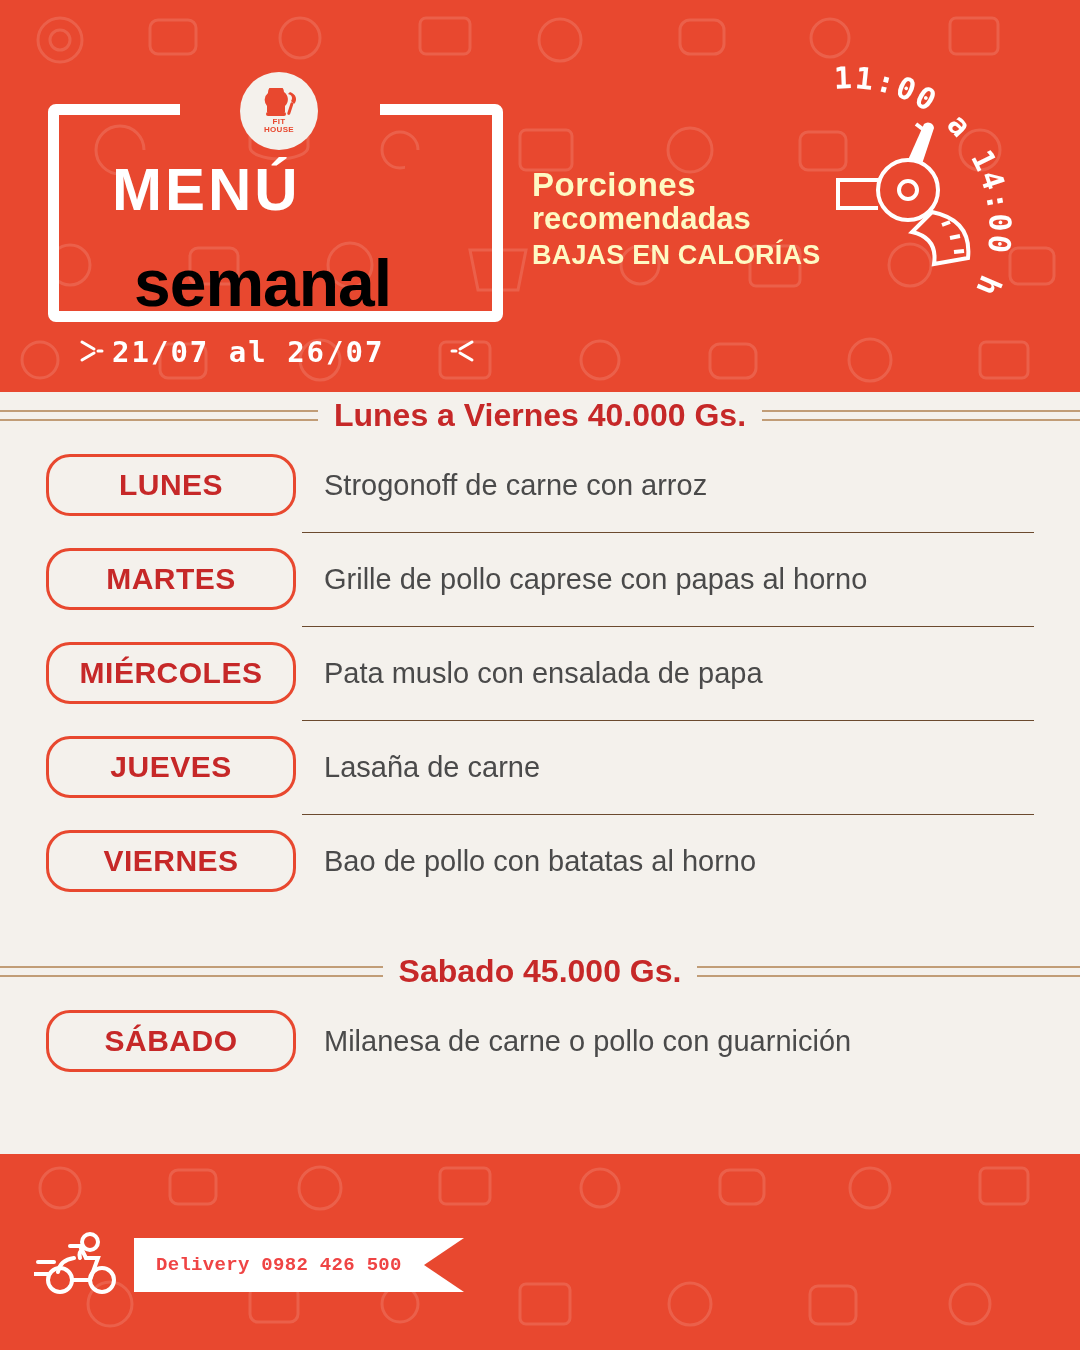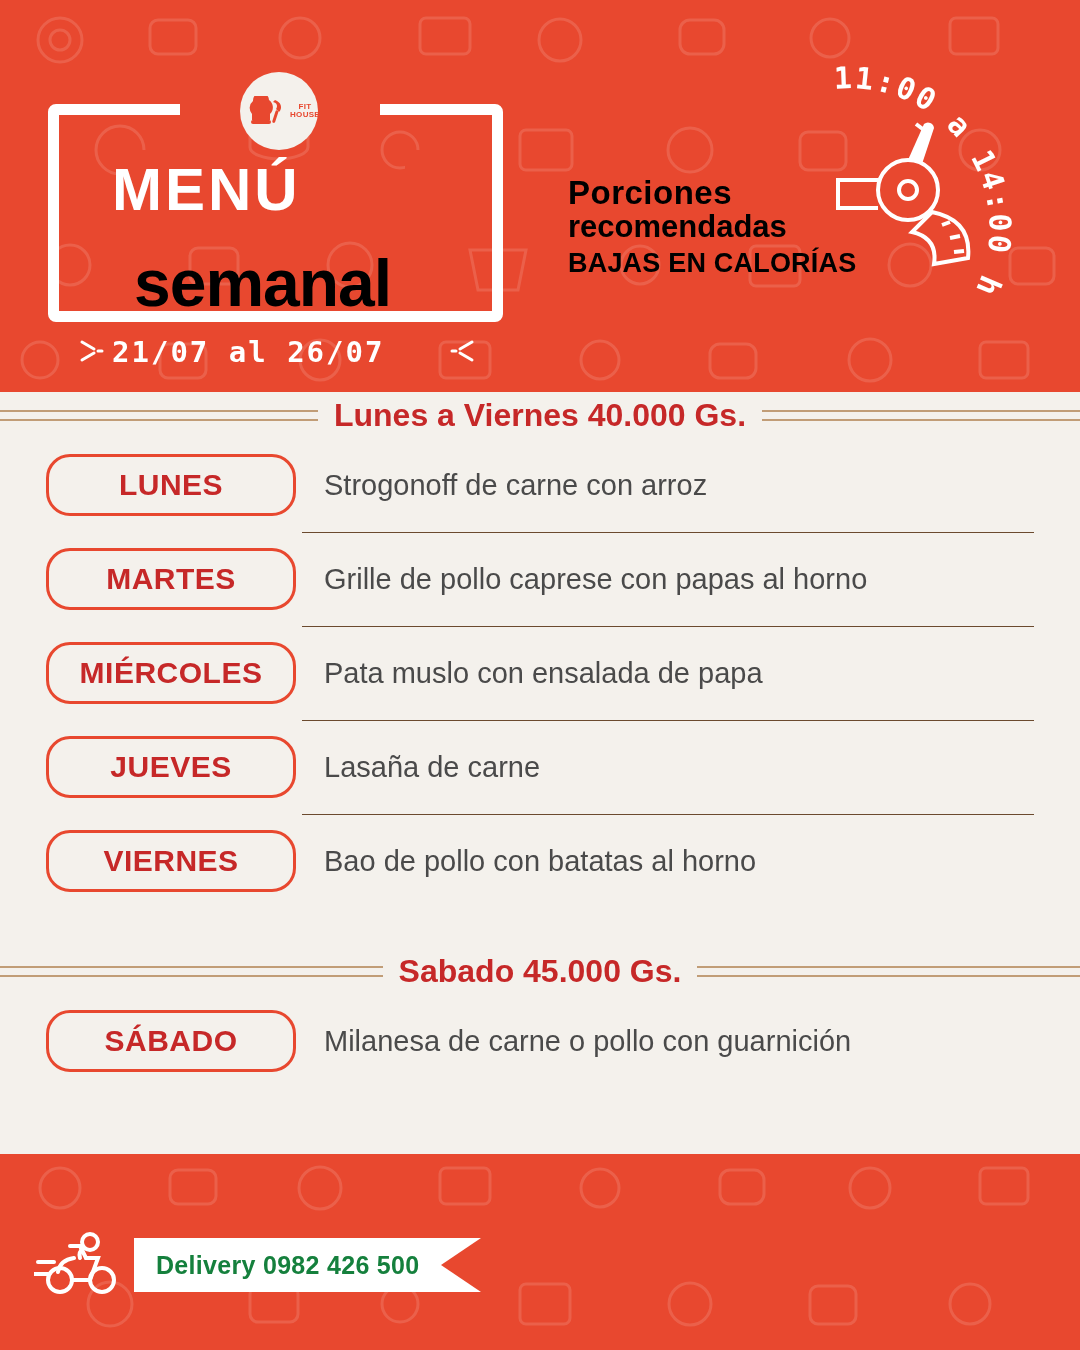--- a/index.html
+++ b/index.html
@@ -38,20 +38,21 @@
 
   .logo {
     position: absolute;
     left: 240px;
     top: 72px;
     width: 78px;
     height: 78px;
     border-radius: 50%;
     background: #f4f1ec;
     display: flex;
+    flex-direction: column;
     align-items: center;
     justify-content: center;
     z-index: 5;
   }
   .logo .logo-art { position: relative; width: 52px; height: 30px; }
   .logo .logo-text {
     font-size: 8px;
     font-weight: bold;
     color: #e8482f;
     line-height: 8px;
@@ -130,25 +131,24 @@
     position: absolute;
     top: 338px;
     width: 26px;
     height: 26px;
   }
   .date-deco.left { left: 78px; }
   .date-deco.right { left: 450px; }
 
   .porciones {
     position: absolute;
-    left: 568px;
+    left: 532px;
     top: 168px;
-    color: #000000;
+    color: #fef9c3;
     z-index: 4;
-    margin-top: 8px;
   }
   .porciones .p1 {
     font-size: 33px;
     line-height: 34px;
     font-weight: bold;
     letter-spacing: .5px;
   }
   .porciones .p2 {
     font-size: 31px;
     line-height: 34px;
@@ -263,25 +263,26 @@
   .contact .c-icon { margin-right: 14px; }
   .contact .tag {
     position: relative;
     background: #ffffff;
     height: 54px;
     display: flex;
     align-items: center;
     padding: 0 22px;
   }
   .contact .tag span {
-    font-size: 25px;
-    font-weight: bold;
-    color: #15803d;
+    font-size: 19px;
+    font-weight: bold;
+    color: #ef4444;
     letter-spacing: .3px;
     white-space: nowrap;
+    font-family: Liberation Mono, monospace;
   }
   .contact .tag::after {
     content: "";
     position: absolute;
     right: -40px;
     top: 0;
     width: 0;
     height: 0;
     border-top: 27px solid #ffffff;
     border-bottom: 27px solid #ffffff;

